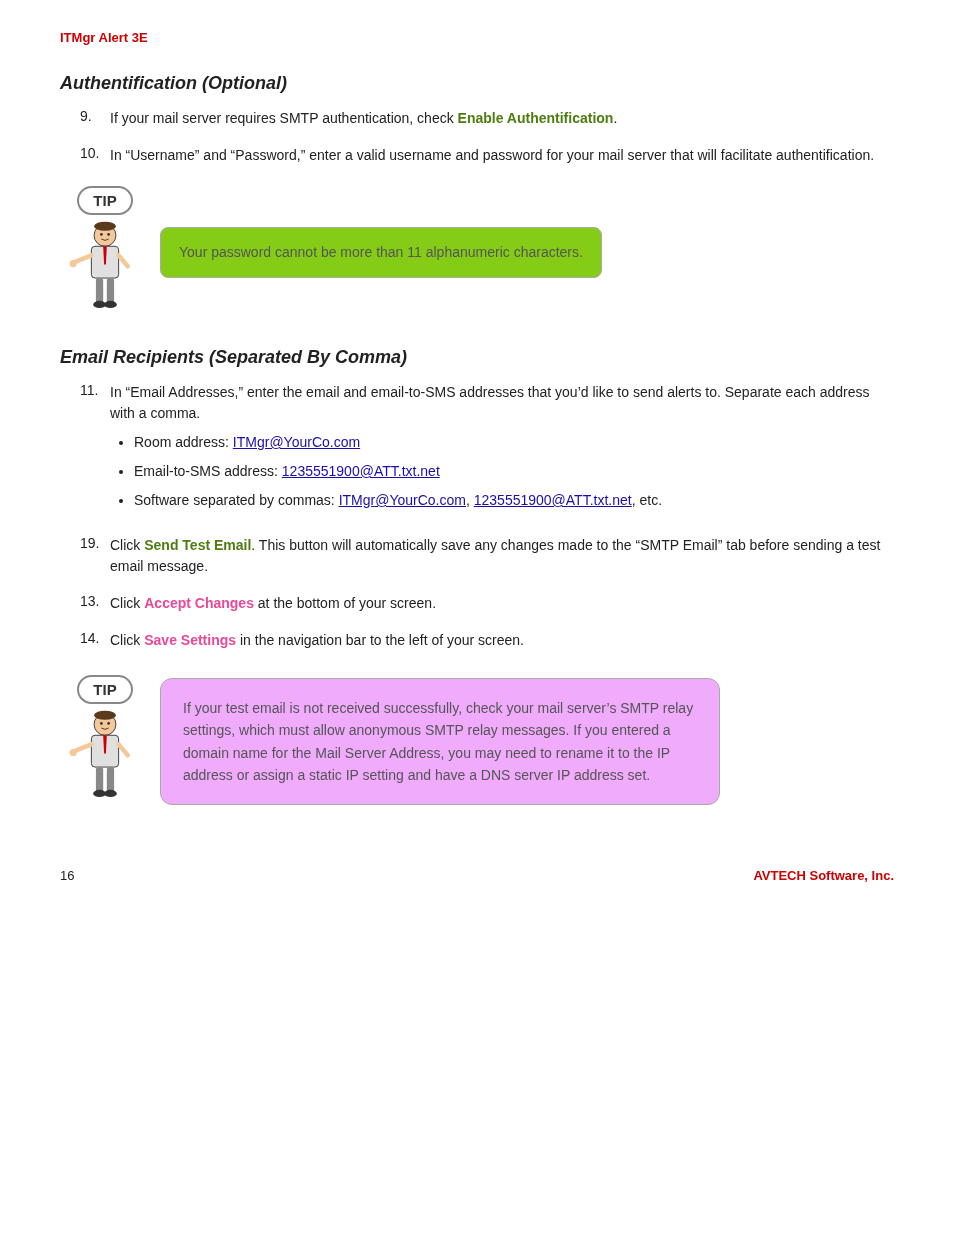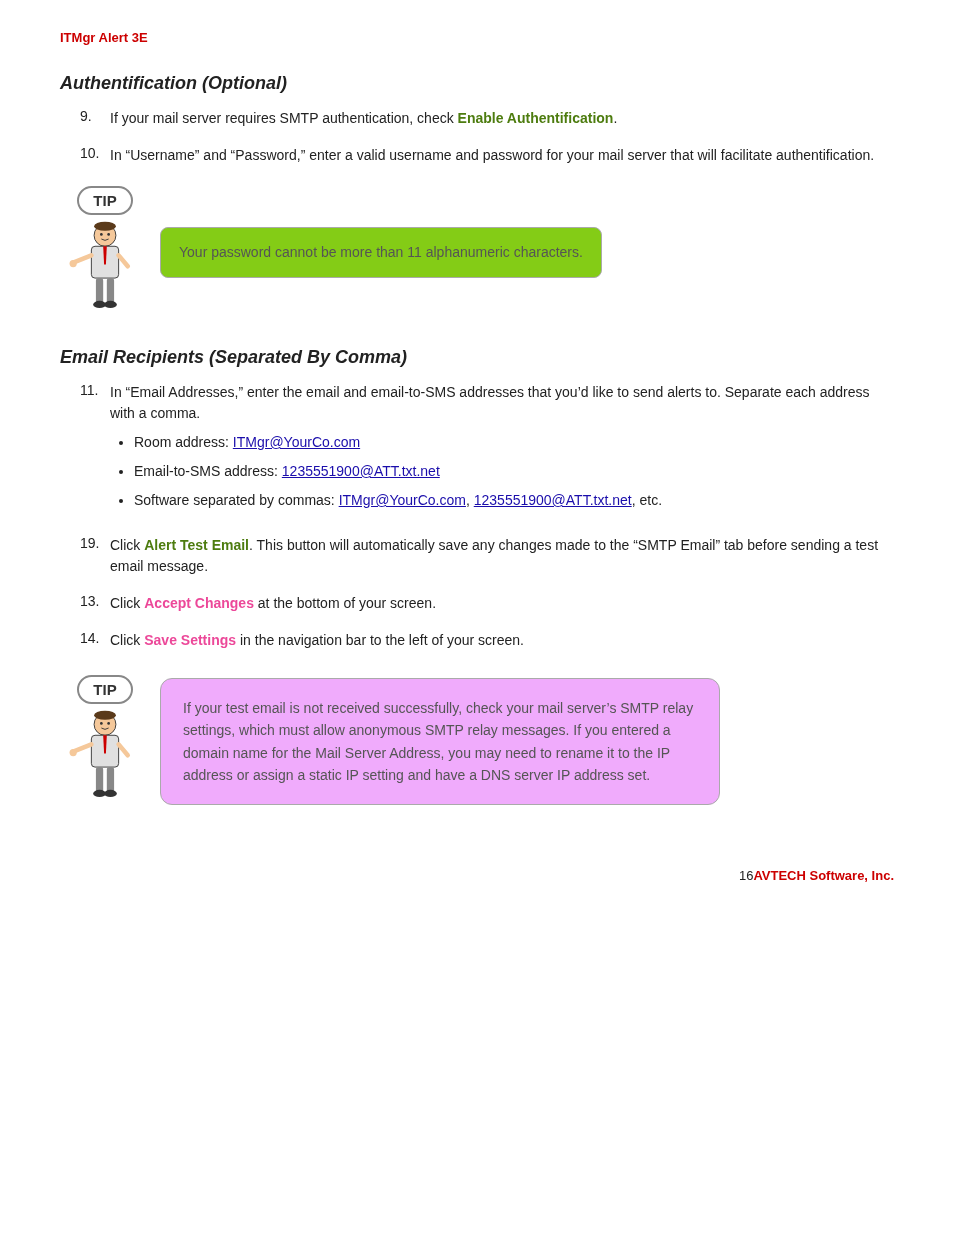--- a/index.html
+++ b/index.html
@@ -108,21 +108,21 @@
     }
     a {
       color: #1a0dab;
       text-decoration: underline;
     }
     .section-gap {
       margin-top: 28px;
     }
     .page-footer {
       display: flex;
-      justify-content: flex-end;
+      justify-content: space-between;
       align-items: center;
       margin-top: 60px;
       font-size: 13px;
     }
     .footer-page {
       color: #222;
     }
     .footer-brand {
       color: #cc0000;
       font-weight: bold;
@@ -196,21 +196,21 @@
       <li>
         <span>Software separated by commas: </span><a>ITMgr@YourCo.com</a><span>, </span><a>1235551900@ATT.txt.net</a><span>, etc.</span>
       </li>
     </ul>
   </span>
 </div>
 
 <div class="numbered-item">
   <span class="num">19.</span>
   <span class="content">
-    <span>Click </span><span class="highlight-red">Alert Test Email</span><span>. This button will automatically save any changes made to the “SMTP Email” tab before sending a test email message.</span>
+    <span>Click </span><span class="highlight-red">Send Test Email</span><span>. This button will automatically save any changes made to the “SMTP Email” tab before sending a test email message.</span>
   </span>
 </div>
 
 <div class="numbered-item">
   <span class="num">13.</span>
   <span class="content">
     <span>Click </span><span class="highlight-orange">Accept Changes</span><span> at the bottom of your screen.</span>
   </span>
 </div>
 

